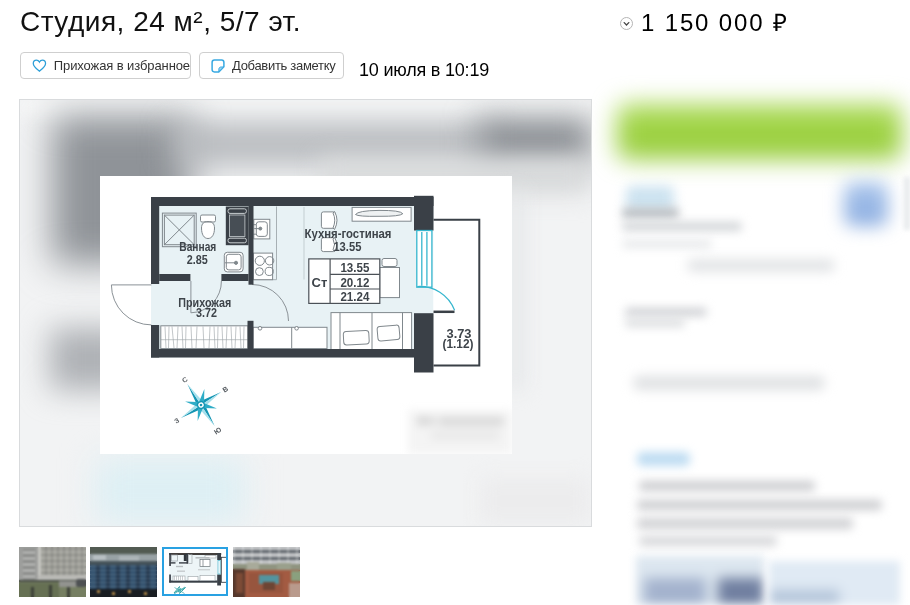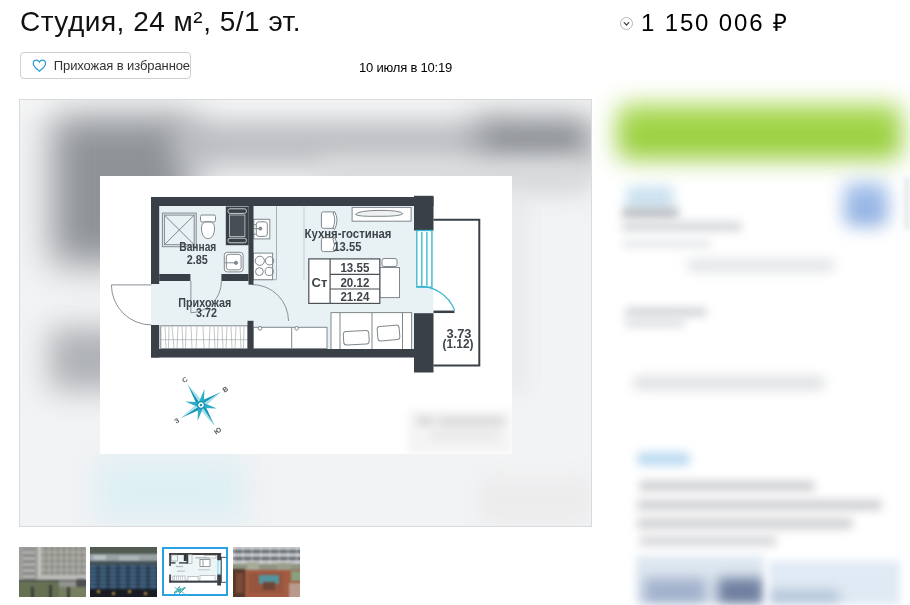--- a/index.html
+++ b/index.html
@@ -3,39 +3,46 @@
 <meta charset="utf-8">
 <style>
   html,body{margin:0;padding:0;background:#fff;width:910px;height:605px;overflow:hidden;
     font-family:"Liberation Sans",sans-serif;}
   .abs{position:absolute;}
 </style>
 </head>
 <body>
 <div style="position:relative;width:910px;height:605px;">
 
-<div class="abs" style="left:20px;top:6px;font-size:28px;color:#111;letter-spacing:0.5px;">Студия, 24 м², 5/1 эт.</div>
+<div class="abs" style="left:20px;top:6px;font-size:28px;color:#111;letter-spacing:0.5px;">Студия, 24 м², 5/7 эт.</div>
 
 <div class="abs" style="left:620px;top:17px;width:11px;height:11px;border:1px solid #b5b5b5;border-radius:50%;">
   <svg width="11" height="11" viewBox="0 0 12 12" style="display:block">
         <path d="M3.5 5 L6 7.6 L8.5 5" stroke="#444" stroke-width="1.4" fill="none" stroke-linecap="round"></path>
       </svg>
 </div>
 
-<div class="abs" style="left:641px;top:5px;font-size:24px;color:#000;letter-spacing:1.85px;">1 150 006 ₽</div>
+<div class="abs" style="left:641px;top:5px;font-size:24px;color:#000;letter-spacing:1.85px;">1 150 000 ₽</div>
 
 <div class="abs" style="left:20px;top:52px;width:169px;height:25px;border:1px solid #cfcfcf;border-radius:4px;background:#fff;display:flex;align-items:center;">
   <svg width="15" height="14" viewBox="0 0 15 14" style="margin-left:11px;">
         <path d="M7.5 12.2 C5.2 10.4 1.3 7.6 1.3 4.4 C1.3 2.5 2.8 1.1 4.5 1.1 C5.8 1.1 6.9 1.9 7.5 3 C8.1 1.9 9.2 1.1 10.5 1.1 C12.2 1.1 13.7 2.5 13.7 4.4 C13.7 7.6 9.8 10.4 7.5 12.2 Z" fill="none" stroke="#2d9fd8" stroke-width="1.3"></path>
       </svg>
   <span style="font-size:13px;color:#333;margin-left:7px;white-space:nowrap;letter-spacing:-0.1px;">Прихожая в избранное</span>
 </div>
 
-
-<div class="abs" style="left:359px;top:60px;font-size:13px;color:#000;letter-spacing:-0.2px;white-space:nowrap;">10 июля в 10:19</div>
+<div class="abs" style="left:199px;top:52px;width:143px;height:25px;border:1px solid #cfcfcf;border-radius:4px;background:#fff;display:flex;align-items:center;">
+  <svg width="14" height="14" viewBox="0 0 14 14" style="margin-left:11px;">
+        <path d="M3.4 1.1 H10.6 C11.9 1.1 12.9 2.1 12.9 3.4 V7.8 L7.8 12.9 H3.4 C2.1 12.9 1.1 11.9 1.1 10.6 V3.4 C1.1 2.1 2.1 1.1 3.4 1.1 Z" fill="none" stroke="#38a9e2" stroke-width="1.5" stroke-linejoin="round"></path>
+        <path d="M7.9 12.6 V10 C7.9 8.9 8.8 8 9.9 8 H12.6 Z" fill="#9fd5f2" stroke="#38a9e2" stroke-width="1" stroke-linejoin="round"></path>
+      </svg>
+  <span style="font-size:13px;color:#333;margin-left:7px;white-space:nowrap;letter-spacing:-0.3px;">Добавить заметку</span>
+</div>
+
+<div class="abs" style="left:359px;top:60px;font-size:18px;color:#000;letter-spacing:-0.2px;white-space:nowrap;">10 июля в 10:19</div>
 
 <div class="abs" style="left:19px;top:99px;width:571px;height:426px;border:1px solid #d9dbdd;background:#f2f3f4;overflow:hidden;">
 
   <div class="abs" style="left:0px;top:0px;width:571px;height:16px;background:#f8f9f9;filter:blur(8px);"></div>
   <div class="abs" style="left:32px;top:16px;width:140px;height:148px;background:#8f9398;filter:blur(18px);"></div>
   <div class="abs" style="left:155px;top:24px;width:320px;height:40px;background:#b3b6ba;filter:blur(16px);"></div>
   <div class="abs" style="left:458px;top:18px;width:114px;height:48px;background:#888c91;filter:blur(16px);"></div>
   <div class="abs" style="left:300px;top:58px;width:270px;height:36px;background:#d9dbdc;filter:blur(12px);"></div>
   <div class="abs" style="left:30px;top:228px;width:80px;height:62px;background:#aeb1b5;filter:blur(15px);"></div>
   <div class="abs" style="left:75px;top:358px;width:150px;height:66px;background:#ddeff4;filter:blur(16px);"></div>

